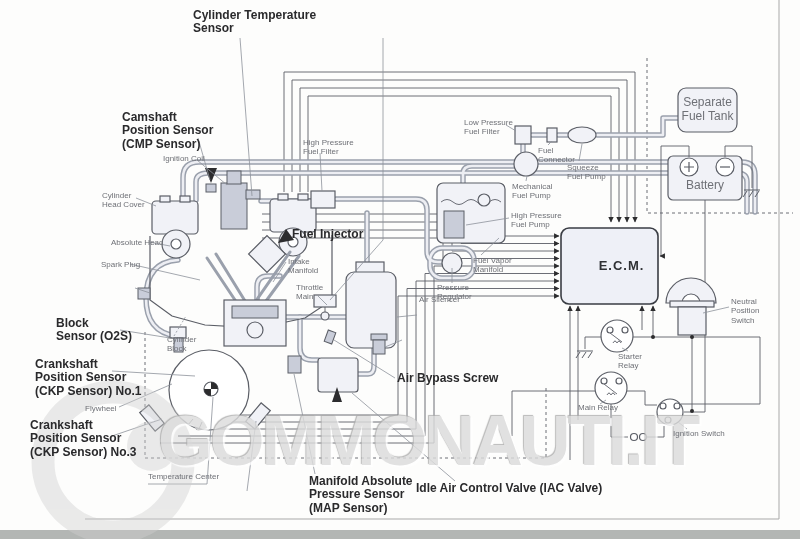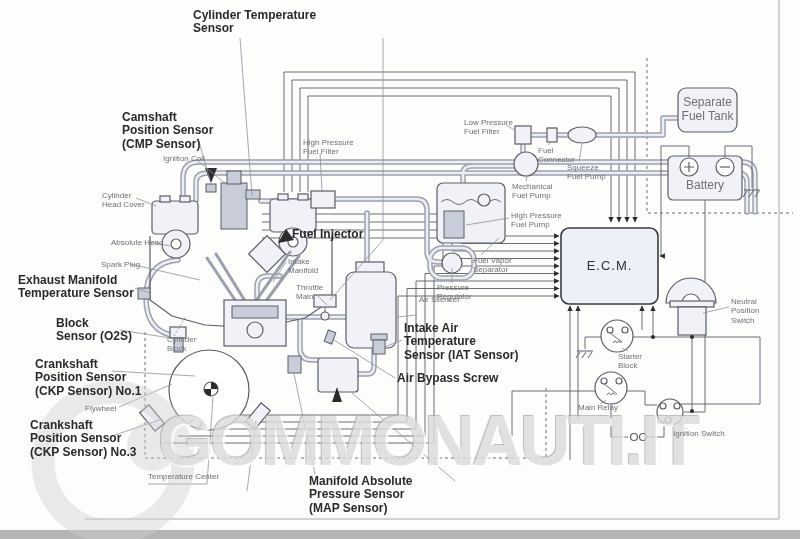--- a/index.html
+++ b/index.html
@@ -19,21 +19,21 @@
   .blk{fill:var(--c-ink);stroke:none;}
   .ecmbox{fill:var(--c-ecm-fill);stroke:#3a3d44;stroke-width:1.6;}
   .gndl{stroke:var(--c-line);stroke-width:1;fill:none;}
   .frame{stroke:#a9a9a9;stroke-width:1;fill:none;}
   .band{fill:var(--c-bottom-band);stroke:none;}
   .wm-logo{opacity:.42;}
   .lbl-b,.lbl-s,.lbl-c,.lbl-ecm{position:absolute;white-space:pre-line;pointer-events:none;}
   .lbl-b{font-size:12px;font-weight:bold;line-height:1.12;color:var(--c-label);}
   .lbl-s{font-size:8px;line-height:1.18;color:var(--c-label-small);}
   .lbl-c{font-size:12px;line-height:1.18;color:var(--c-label-small);text-align:center;}
-  .lbl-ecm{font-size:13px;font-weight:normal;letter-spacing:1px;color:#2f3135;text-align:center;}
+  .lbl-ecm{font-size:13px;font-weight:bold;letter-spacing:1px;color:#2f3135;text-align:center;padding-left:12px;}
   .watermark{position:absolute;left:158px;top:400px;width:648px;font-size:71px;font-weight:bold;
     letter-spacing:-3px;color:var(--c-watermark);opacity:.82;pointer-events:none;
     text-shadow:2px 2px 1px #ffffff,-1px -1px 1px #ababab;transform:scaleX(.99);transform-origin:left top;}
 </style>
 </head>
 <body>
 
 <div id="stage">
 
   <svg width="800" height="539" viewBox="0 0 800 539">
@@ -259,75 +259,71 @@
     </g>
   </svg>
 
   <div class="watermark">GOMMONAUTI.IT</div>
 
   <div class="lbl-b" style="left:193px;top:9px">Cylinder Temperature
 Sensor</div>
   <div class="lbl-b" style="left:122px;top:111px">Camshaft
 Position Sensor
 (CMP Sensor)</div>
-  <div class="lbl-b" style="left:18px;top:274px">Exhaust Manifold
-Temperature Sensor</div>
   <div class="lbl-b" style="left:56px;top:317px">Block
 Sensor (O2S)</div>
   <div class="lbl-b" style="left:35px;top:358px">Crankshaft
 Position Sensor
 (CKP Sensor) No.1</div>
   <div class="lbl-b" style="left:30px;top:419px">Crankshaft
 Position Sensor
 (CKP Sensor) No.3</div>
   <div class="lbl-b" style="left:309px;top:475px">Manifold Absolute
 Pressure Sensor
 (MAP Sensor)</div>
+  <div class="lbl-b" style="left:416px;top:482px">Idle Air Control Valve (IAC Valve)</div>
   <div class="lbl-b" style="left:397px;top:372px">Air Bypass Screw</div>
-  <div class="lbl-b" style="left:404px;top:322px">Intake Air
-Temperature
-Sensor (IAT Sensor)</div>
   <div class="lbl-b" style="left:292px;top:228px">Fuel Injector</div>
 
   <div class="lbl-s" style="left:163px;top:154px">Ignition Coil</div>
   <div class="lbl-s" style="left:102px;top:191px">Cylinder
 Head Cover</div>
   <div class="lbl-s" style="left:111px;top:238px">Absolute Head</div>
   <div class="lbl-s" style="left:101px;top:260px">Spark Plug</div>
   <div class="lbl-s" style="left:167px;top:335px">Cylinder
 Block</div>
   <div class="lbl-s" style="left:85px;top:404px">Flywheel</div>
   <div class="lbl-s" style="left:148px;top:472px">Temperature Center</div>
   <div class="lbl-s" style="left:303px;top:138px">High Pressure
 Fuel Filter</div>
   <div class="lbl-s" style="left:288px;top:257px">Intake
 Manifold</div>
   <div class="lbl-s" style="left:296px;top:283px">Throttle
 Main</div>
   <div class="lbl-s" style="left:419px;top:295px">Air Silencer</div>
   <div class="lbl-s" style="left:473px;top:256px">Fuel Vapor
-Separator</div>
+Manifold</div>
   <div class="lbl-s" style="left:437px;top:283px">Pressure
 Regulator</div>
   <div class="lbl-s" style="left:512px;top:182px">Mechanical
 Fuel Pump</div>
   <div class="lbl-s" style="left:511px;top:211px">High Pressure
 Fuel Pump</div>
   <div class="lbl-s" style="left:464px;top:118px">Low Pressure
 Fuel Filter</div>
   <div class="lbl-s" style="left:538px;top:146px">Fuel
 Connector</div>
   <div class="lbl-s" style="left:567px;top:163px">Squeeze
 Fuel Pump</div>
   <div class="lbl-c" style="left:678px;top:95px;width:59px">Separate
 Fuel Tank</div>
   <div class="lbl-c" style="left:668px;top:178px;width:74px">Battery</div>
   <div class="lbl-s" style="left:731px;top:297px">Neutral
 Position
 Switch</div>
   <div class="lbl-s" style="left:618px;top:352px">Starter
-Block</div>
+Relay</div>
   <div class="lbl-s" style="left:578px;top:403px">Main Relay</div>
   <div class="lbl-s" style="left:673px;top:429px">Ignition Switch</div>
 
   <div class="lbl-ecm" style="left:561px;top:258px;width:97px">E.C.M.</div>
 
 </div>
 
 </body></html>

